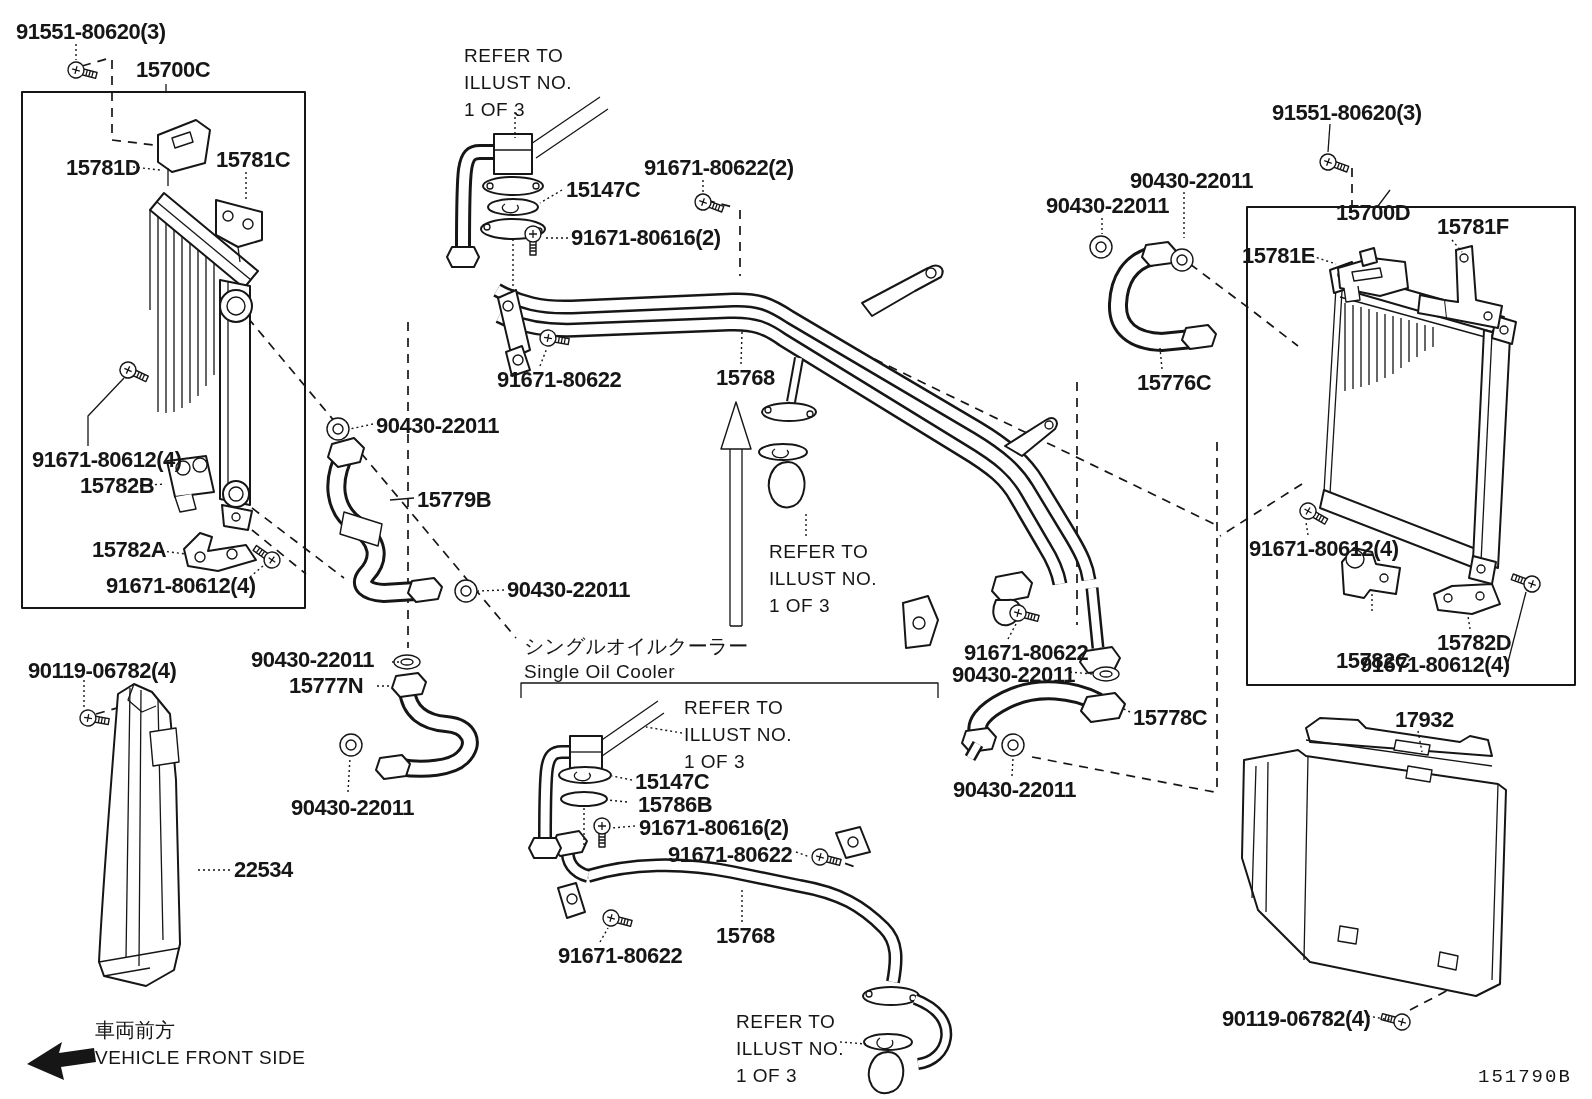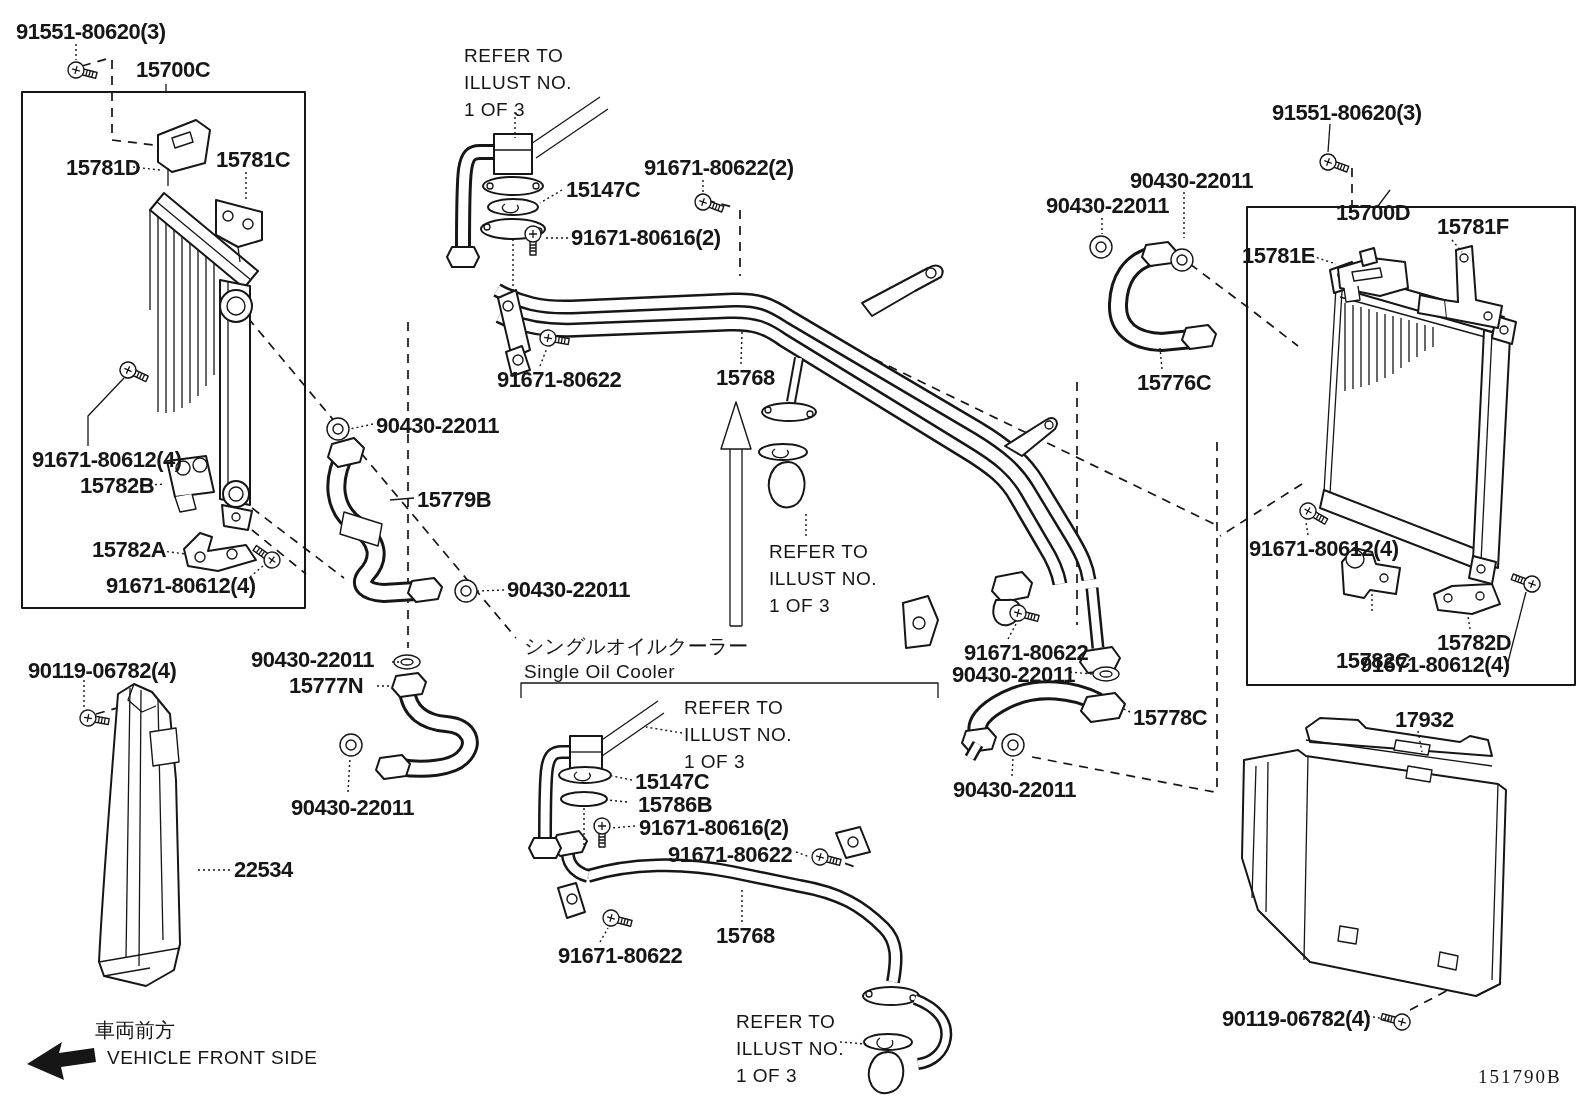--- a/index.html
+++ b/index.html
@@ -5,21 +5,21 @@
   html,body{margin:0;padding:0;background:#fff;}
   .canvas{position:relative;width:1592px;height:1099px;background:#fff;overflow:hidden;
           font-family:"Liberation Sans",sans-serif;color:#161616;}
   .canvas svg{position:absolute;left:0;top:0;}
   .label-layer{position:absolute;left:0;top:0;width:100%;height:100%;}
   .lbl{position:absolute;white-space:pre-line;color:#161616;}
   .lbl.part{font-family:Liberation Sans, sans-serif;font-weight:bold;font-size:22px;
             letter-spacing:-0.5px;line-height:24px;}
   .lbl.note{font-family:"Liberation Sans",sans-serif;font-size:19px;letter-spacing:0.5px;line-height:27px;}
   .lbl.jp{font-family:"DejaVu Sans",sans-serif;font-size:20px;line-height:24px;}
-  .lbl.code{font-family:Liberation Serif, serif;font-size:19px;letter-spacing:2px;}
+  .lbl.code{font-family:Liberation Mono, monospace;font-size:19px;letter-spacing:2px;}
   
   .ln{fill:none;stroke:#161616;stroke-width:2;stroke-linejoin:round;}
   .tn{fill:none;stroke:#161616;stroke-width:1.3;stroke-linejoin:round;}
   .wf{fill:#ffffff;stroke:#161616;stroke-width:2;stroke-linejoin:round;}
   .wt{fill:#ffffff;stroke:#161616;stroke-width:1.4;stroke-linejoin:round;}
   .dash{fill:none;stroke:#161616;stroke-width:1.7;stroke-dasharray:9 7;}
   .dot{fill:none;stroke:#161616;stroke-width:1.4;stroke-dasharray:2 3;}
   .to{fill:none;stroke:#161616;stroke-linecap:butt;}
   .ti{fill:none;stroke:#ffffff;stroke-linecap:butt;}
   .ink{fill:#161616;stroke:none;}
@@ -401,16 +401,16 @@
       <div class="lbl part" style="left: 1336px; top: 613px; margin-top: 36px;">15782C</div>
       <div class="lbl part" style="left: 1437px; top: 631px;">15782D</div>
       <div class="lbl part" style="left: 1360px; top: 653px;">91671-80612(4)</div>
       <div class="lbl part" style="left: 964px; top: 641px;">91671-80622</div>
       <div class="lbl part" style="left: 952px; top: 663px;">90430-22011</div>
       <div class="lbl part" style="left: 1133px; top: 706px;">15778C</div>
       <div class="lbl part" style="left: 953px; top: 778px;">90430-22011</div>
       <div class="lbl part" style="left: 1395px; top: 708px;">17932</div>
       <div class="lbl part" style="left: 1222px; top: 1007px;">90119-06782(4)</div>
       <div class="lbl jp" style="left: 95px; top: 1018px;">車両前方</div>
-      <div class="lbl note" style="left: 95px; top: 1044px; margin-left: 12px;">VEHICLE FRONT SIDE</div>
+      <div class="lbl note" style="left: 95px; top: 1044px;">VEHICLE FRONT SIDE</div>
       <div class="lbl code" style="left: 1478px; top: 1066px;">151790B</div>
     </div>
 </div>
 
 </body></html>

